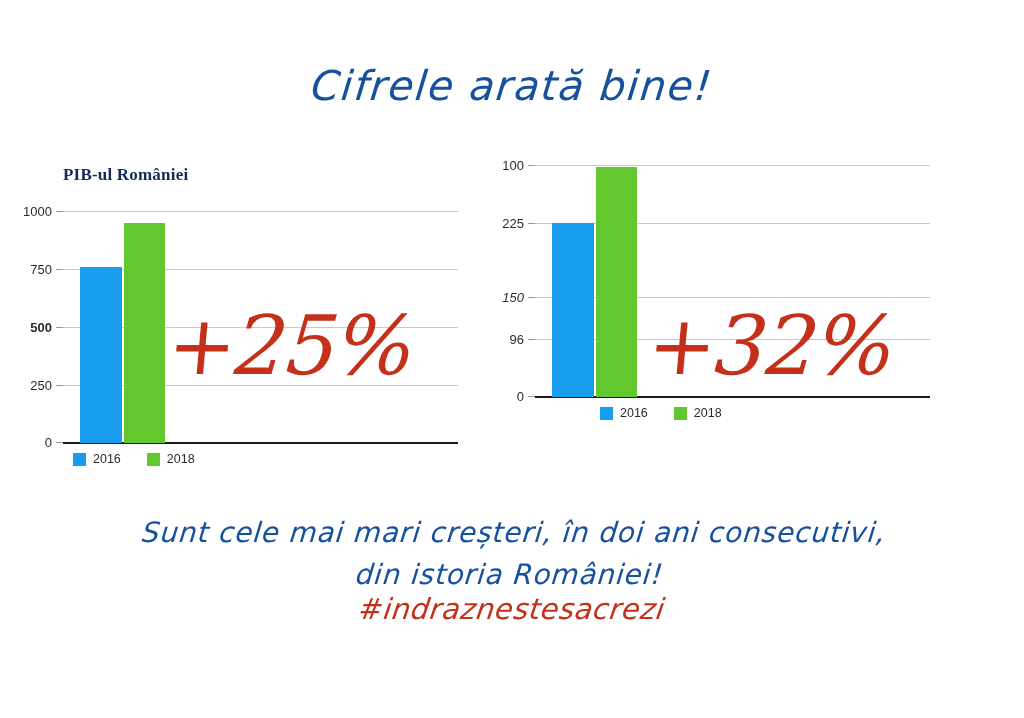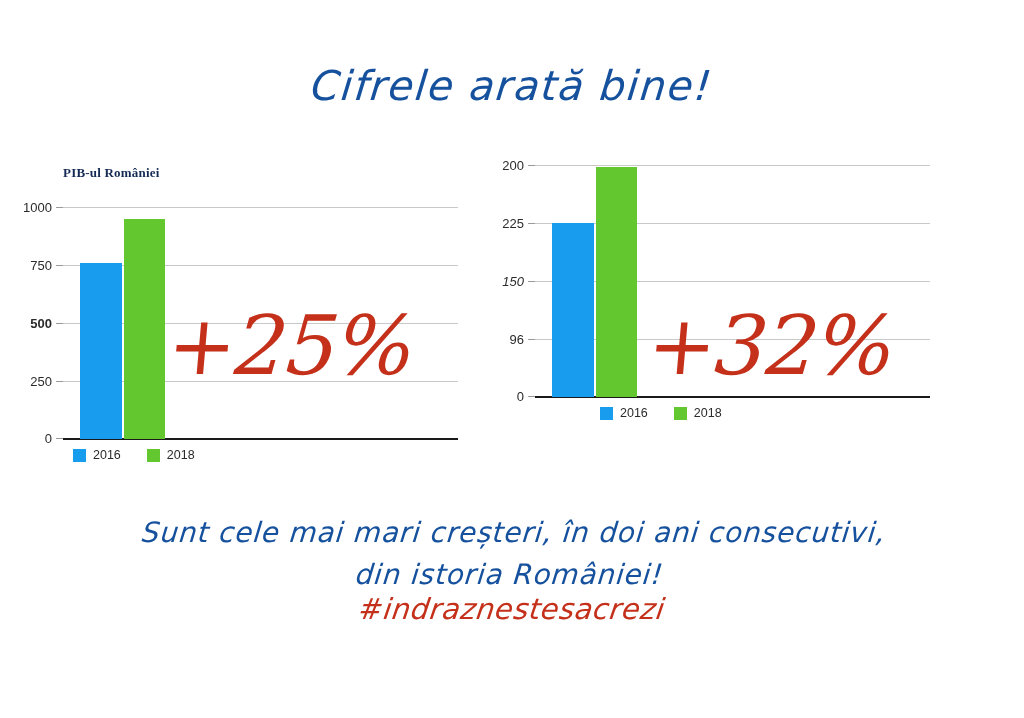--- a/index.html
+++ b/index.html
@@ -35,21 +35,21 @@
   .chart-panel {
     position: absolute;
     top: 165px;
   }
   #chart-panel-left  { left: 18px;  width: 470px; }
   #chart-panel-right { left: 490px; width: 470px; }
 
   .chart-title {
     font-family: "Liberation Serif", serif;
     font-weight: bold;
-    font-size: 13px;
+    font-size: 17px;
     color: #152B55;
     margin: 0 0 26px 45px;
     letter-spacing: 0.2px;
   }
   #chart-panel-right .chart-title { margin-left: 45px; }
 
   
   .plot {
     position: relative;
     height: 232px;
@@ -218,27 +218,27 @@
 
 <div class="annotation" id="annotation-left">+25%</div>
 
 <div class="chart-panel" id="chart-panel-right">
 
   <div class="plot">
     <div class="plot-inner">
 
       <div class="gridline" style="top:0px;">
         <span class="tick-mark"></span>
-        <span class="tick-label">200</span>
+        <span class="tick-label">100</span>
       </div>
       <div class="gridline" style="top:58px;">
         <span class="tick-mark"></span>
         <span class="tick-label">225</span>
       </div>
-      <div class="gridline" style="top:116px;font-style:italic;">
+      <div class="gridline" style="top:132px;font-style:italic;">
         <span class="tick-mark"></span>
         <span class="tick-label">150</span>
       </div>
       <div class="gridline" style="top:174px;">
         <span class="tick-mark"></span>
         <span class="tick-label">96</span>
       </div>
       <div class="gridline axis" style="top:231px;">
         <span class="tick-mark"></span>
         <span class="tick-label">0</span>

